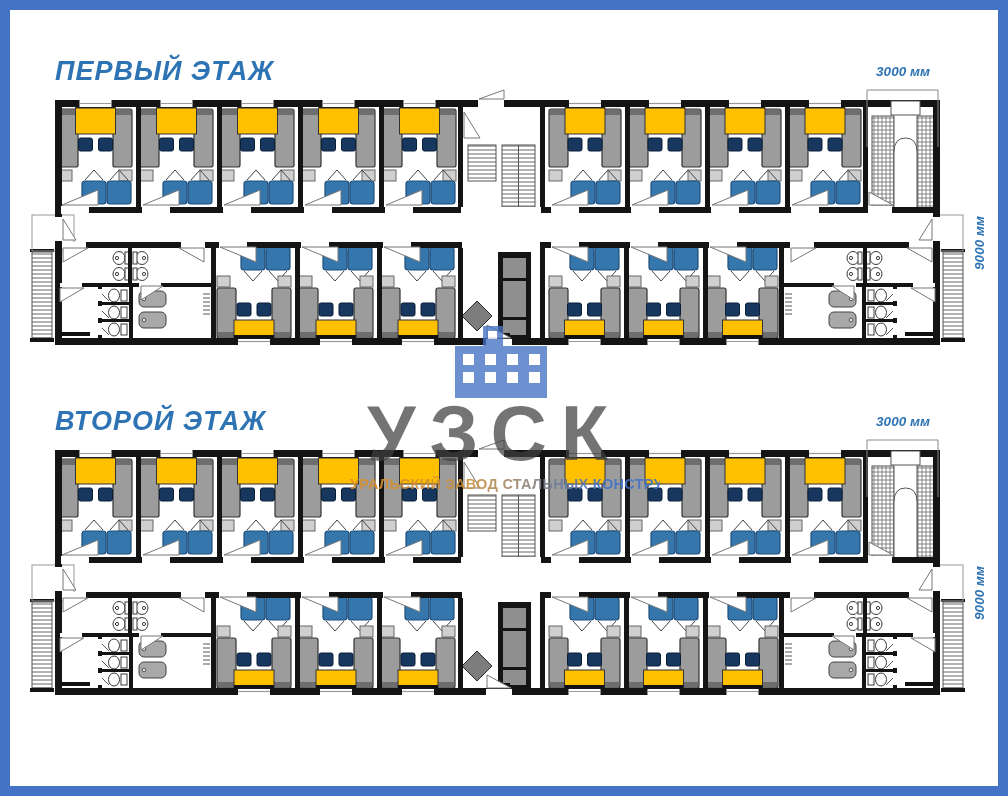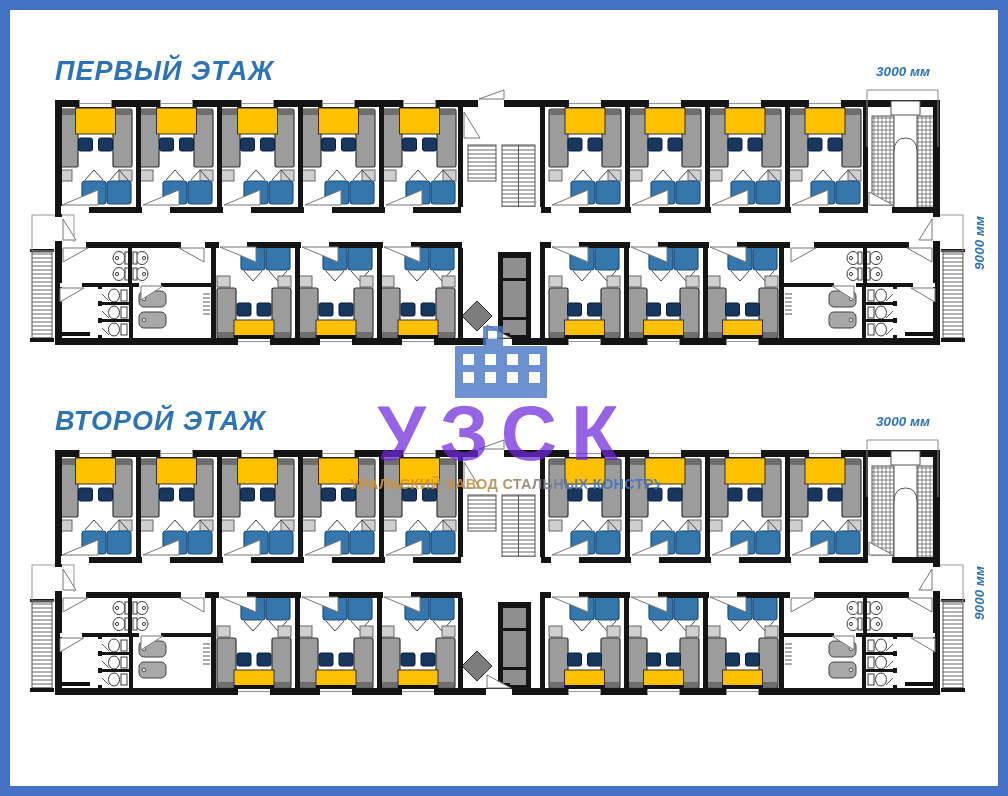--- a/index.html
+++ b/index.html
@@ -10,22 +10,22 @@
          color:#2E74B5;letter-spacing:1px;white-space:nowrap;z-index:6;}
   .t1{left:55px;top:56px;}
   .t2{left:55px;top:406px;}
   .dim{position:absolute;font-weight:bold;font-style:italic;font-size:13.5px;color:#2E74B5;
        text-align:center;white-space:nowrap;z-index:6;}
   .w1{left:853px;top:64px;width:100px;}
   .w2{left:853px;top:414px;width:100px;}
   .vert{width:110px;height:16px;line-height:16px;transform:rotate(-90deg);transform-origin:50% 50%;}
   .d1{left:925px;top:235px;}
   .d2{left:925px;top:585px;}
-  .wm-abbr{position:absolute;left:348px;top:388px;width:314px;text-align:center;
-           font-size:78px;font-weight:bold;color:#6d28d9;letter-spacing:14px;opacity:.72;z-index:5;}
+  .wm-abbr{position:absolute;left:367px;top:388px;width:314px;text-align:left;
+           font-size:78px;font-weight:bold;color:#404040;letter-spacing:14px;opacity:.72;z-index:5;}
   .wm-sub{position:absolute;left:350px;top:476px;width:310px;text-align:center;
           font-size:14.5px;font-weight:bold;letter-spacing:.3px;opacity:.9;z-index:5;color:#BE8C3A;white-space:nowrap;}
   @supports (-webkit-background-clip:text){
     .wm-sub{background:linear-gradient(90deg,#D98E2B 0%,#C8903F 40%,#4472C4 80%);
             -webkit-background-clip:text;background-clip:text;color:transparent;}
   }
   .border-overlay{position:absolute;left:0;top:0;width:1008px;height:796px;box-sizing:border-box;
                   border:10px solid #4472C4;pointer-events:none;z-index:9;}
 </style>
 </head>

